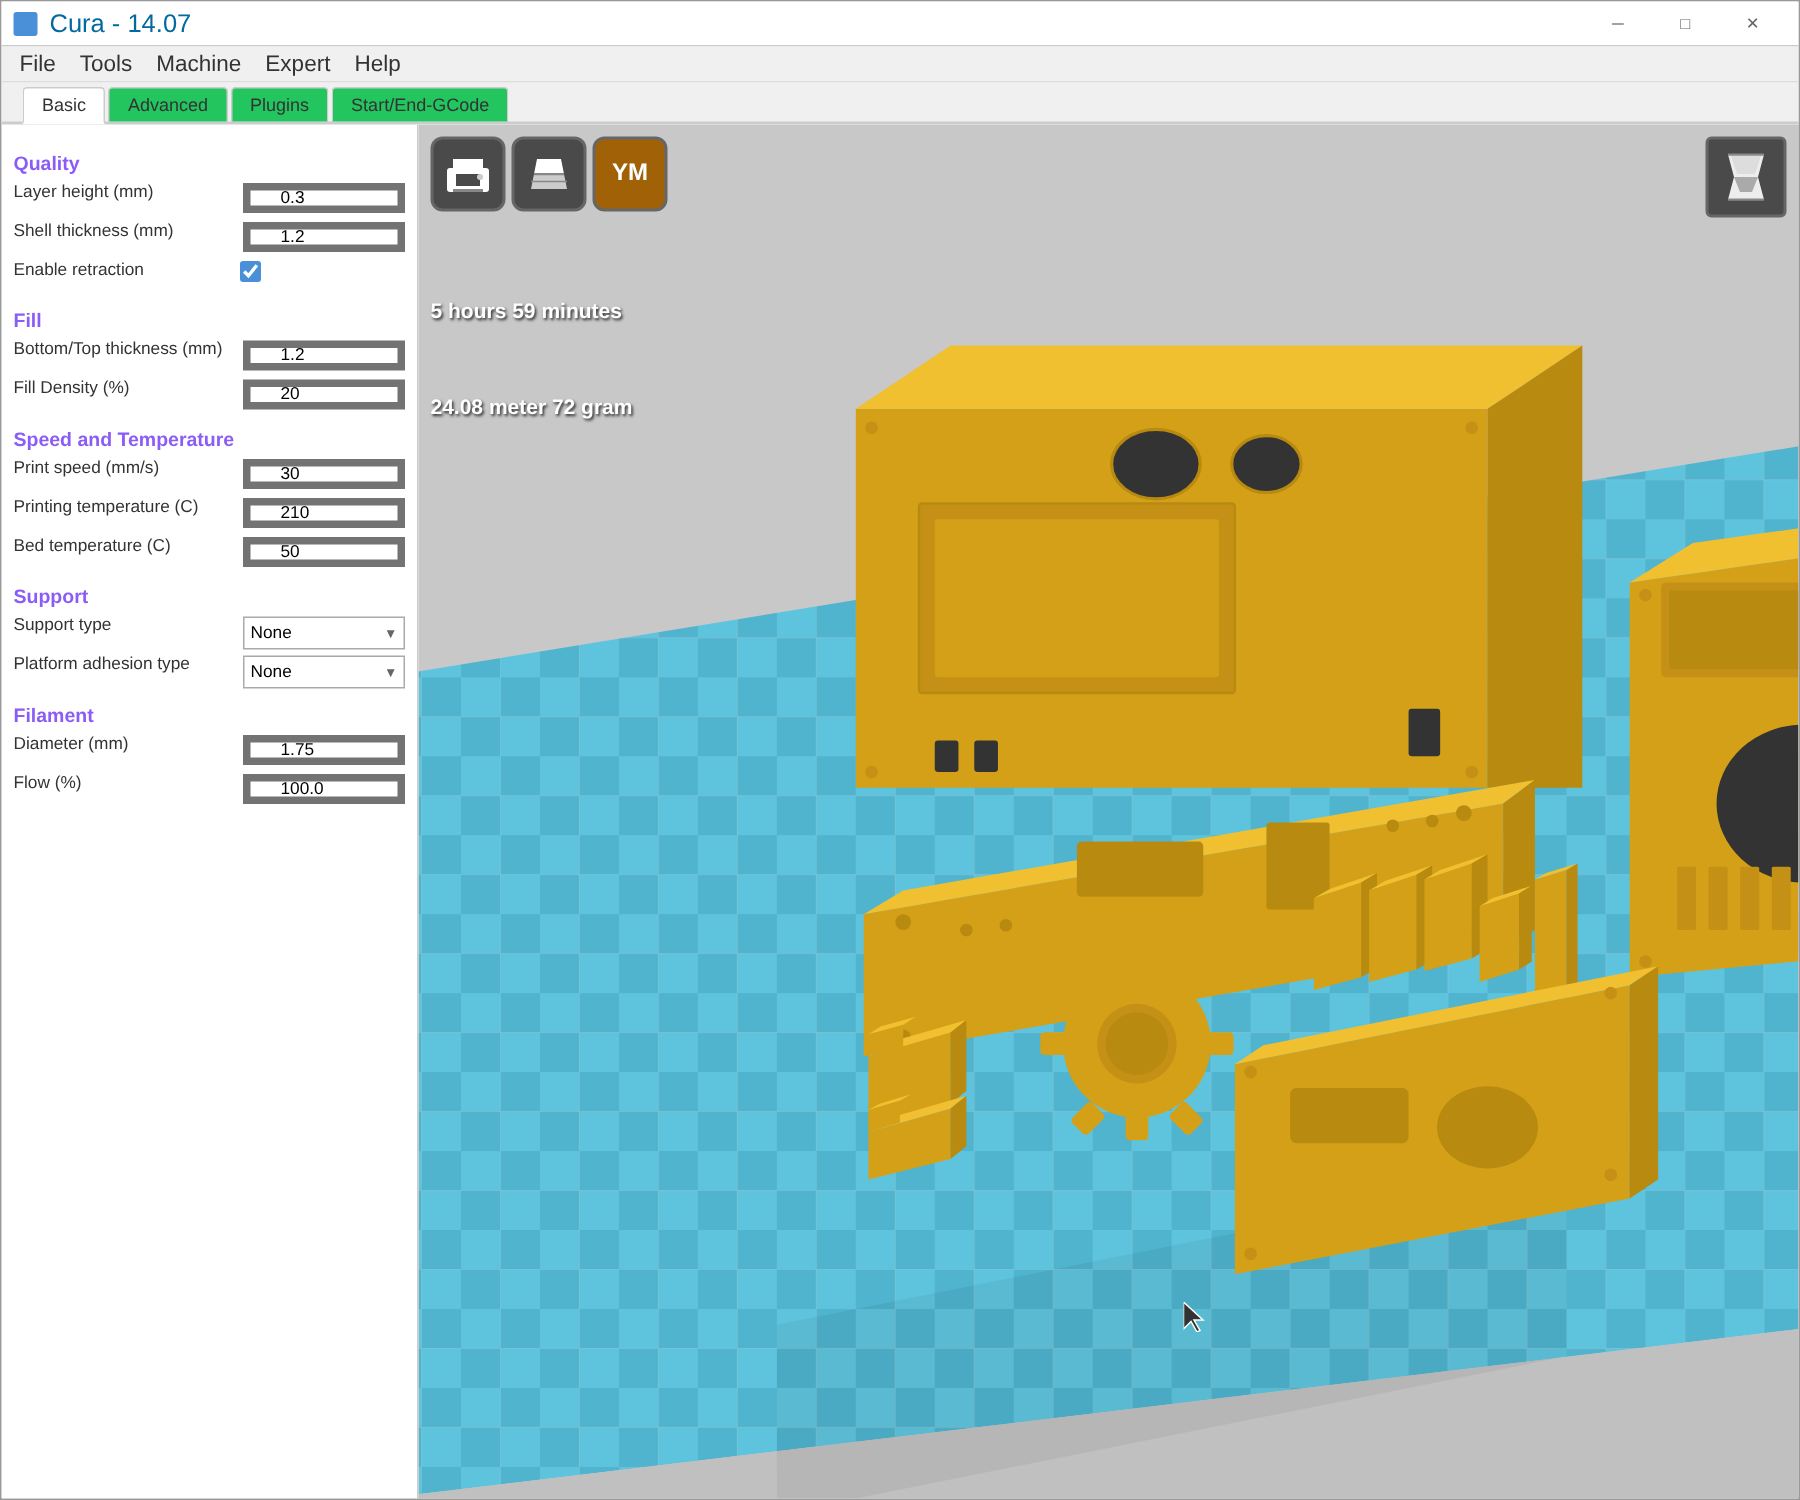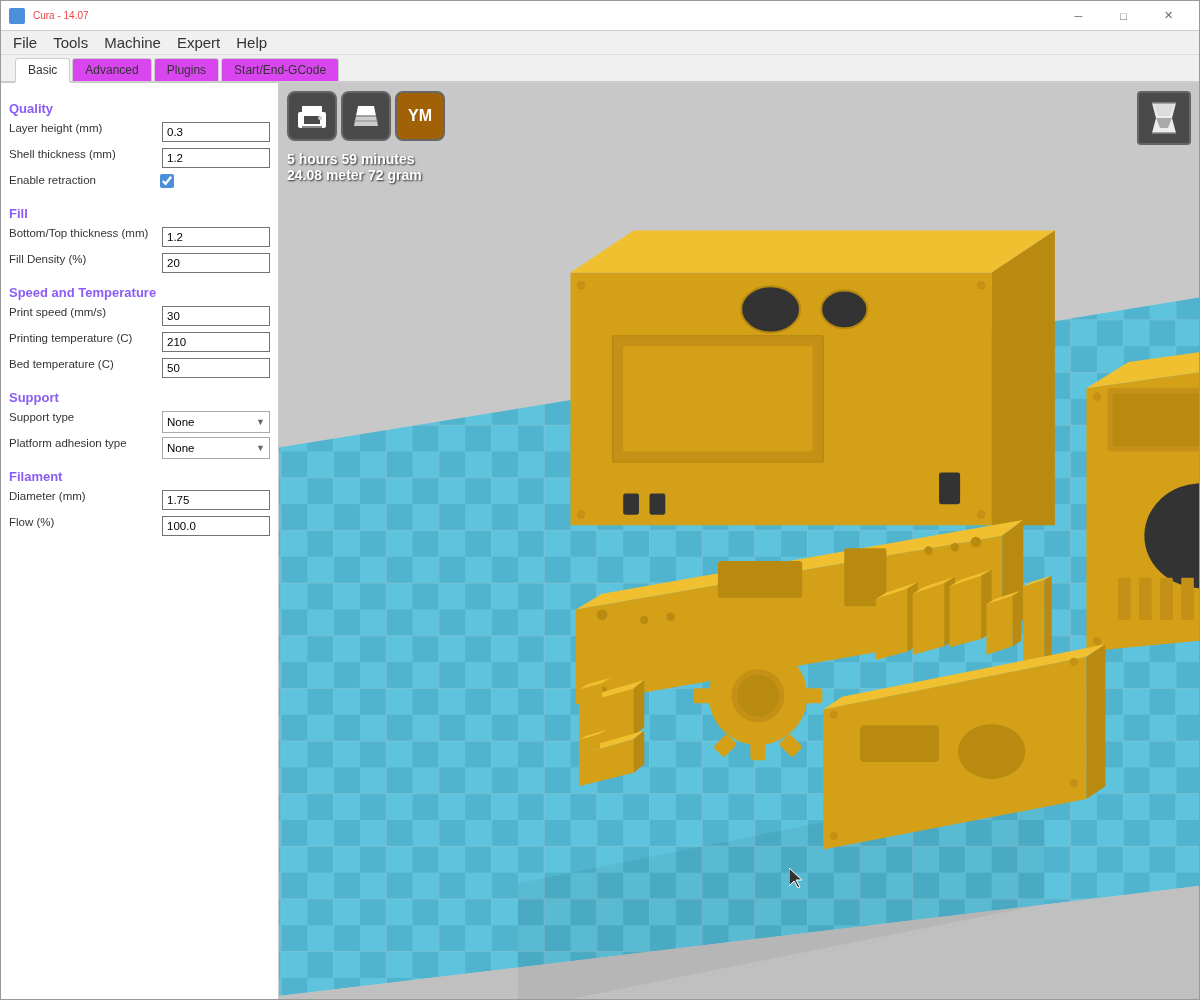--- a/index.html
+++ b/index.html
@@ -3,60 +3,60 @@
   <meta charset="utf-8">
   <style>
     * { box-sizing: border-box; margin: 0; padding: 0; }
     body { font-family: 'Segoe UI', Arial, sans-serif; font-size: 12px; background: #f0f0f0; overflow: hidden; }
     
     
     .window { width: 1200px; height: 1000px; background: #f0f0f0; border: 1px solid #999; display: flex; flex-direction: column; }
     .title-bar { background: #fff; height: 30px; display: flex; align-items: center; justify-content: space-between; padding: 0 8px; border-bottom: 1px solid #ccc; }
     .title-bar-left { display: flex; align-items: center; gap: 8px; }
     .title-bar-icon { width: 16px; height: 16px; background: #4a90d9; border-radius: 2px; }
-    .title-text { font-size: 10px; color: #ef4444; }
+    .title-text { font-size: 17px; color: #0369a1; }
     .window-controls { display: flex; gap: 0; }
     .win-btn { width: 45px; height: 30px; border: none; background: transparent; cursor: pointer; font-size: 11px; color: #666; display: flex; align-items: center; justify-content: center; }
 
     
     .menu-bar { background: #f0f0f0; height: 24px; display: flex; align-items: center; padding: 0 4px; border-bottom: 1px solid #ddd; }
     .menu-item { padding: 2px 8px; cursor: pointer; font-size: 15px; color: #333; }
 
     
     .tab-bar { background: #f0f0f0; height: 28px; display: flex; align-items: flex-end; padding: 0 14px; border-bottom: 2px solid #ccc; }
-    .tab { padding: 4px 12px; cursor: pointer; font-size: 12px; color: #333; border: 1px solid #ccc; border-bottom: none; background: #d946ef; margin-right: 2px; border-radius: 3px 3px 0 0; }
+    .tab { padding: 4px 12px; cursor: pointer; font-size: 12px; color: #333; border: 1px solid #ccc; border-bottom: none; background: #22c55e; margin-right: 2px; border-radius: 3px 3px 0 0; }
     .tab.active { background: #fff; border-bottom: 2px solid #fff; margin-bottom: -2px; font-weight: normal; z-index: 1; }
 
     
     .main-content { display: flex; flex: 1; overflow: hidden; }
 
     
     .left-panel { width: 278px; background: #fff; border-right: 1px solid #ccc; overflow-y: auto; padding: 8px 8px; flex-shrink: 0; }
     
     .section-header { font-weight: bold; font-size: 13px; color: #8b5cf6; margin: 10px 0 6px 0; }
     .setting-row { display: flex; align-items: flex-start; margin-bottom: 4px; min-height: 22px; }
     .setting-label { flex: 1; font-size: 11.5px; color: #333; }
-    .setting-input { width: 108px; height: 20px; border: 1px solid #737373; padding: 1px 4px; font-size: 11.5px; background: #fff; }
+    .setting-input { width: 108px; height: 20px; border: 5px solid #737373; padding: 1px 20px; font-size: 11.5px; background: #fff; }
     .checkbox-cell { width: 110px; display: flex; align-items: center; }
     .setting-checkbox { width: 14px; height: 14px; accent-color: #4a90d9; }
 
     
     .dropdown { width: 108px; height: 22px; border: 1px solid #aaa; background: #fff; font-size: 11.5px; padding: 1px 4px; cursor: pointer; display: flex; align-items: center; justify-content: space-between; }
     .dropdown-arrow { font-size: 9px; color: #666; }
 
     
     .viewport { flex: 1; position: relative; overflow: hidden; }
 
     
     .viewport-toolbar { position: absolute; top: 8px; left: 8px; display: flex; gap: 4px; z-index: 10; }
     .vp-icon { width: 50px; height: 50px; border-radius: 8px; background: #555; display: flex; align-items: center; justify-content: center; cursor: pointer; border: 2px solid #666; }
 
     
     .print-info { position: absolute; top: 68px; left: 8px; z-index: 10; color: #fff; }
-    .print-info-line { font-size: 14px; font-weight: bold; text-shadow: 1px 1px 2px rgba(0,0,0,0.8); }
+    .print-info-line { font-size: 14px; font-weight: bold; text-shadow: 1px 1px 2px rgba(0,0,0,0.8); margin-top: 48px; }
 
     
     .corner-icon { position: absolute; top: 8px; right: 8px; z-index: 10; width: 54px; height: 54px; background: #555; border: 2px solid #666; border-radius: 4px; display: flex; align-items: center; justify-content: center; cursor: pointer; }
 
     
     .scene-svg { width: 100%; height: 100%; }
   </style>
 </head>
 <body>
 

